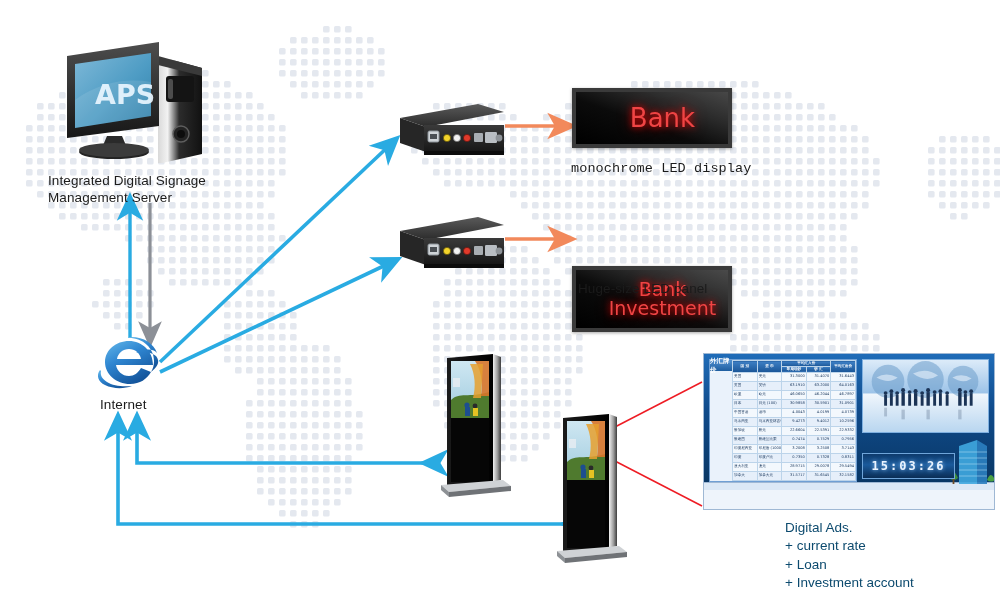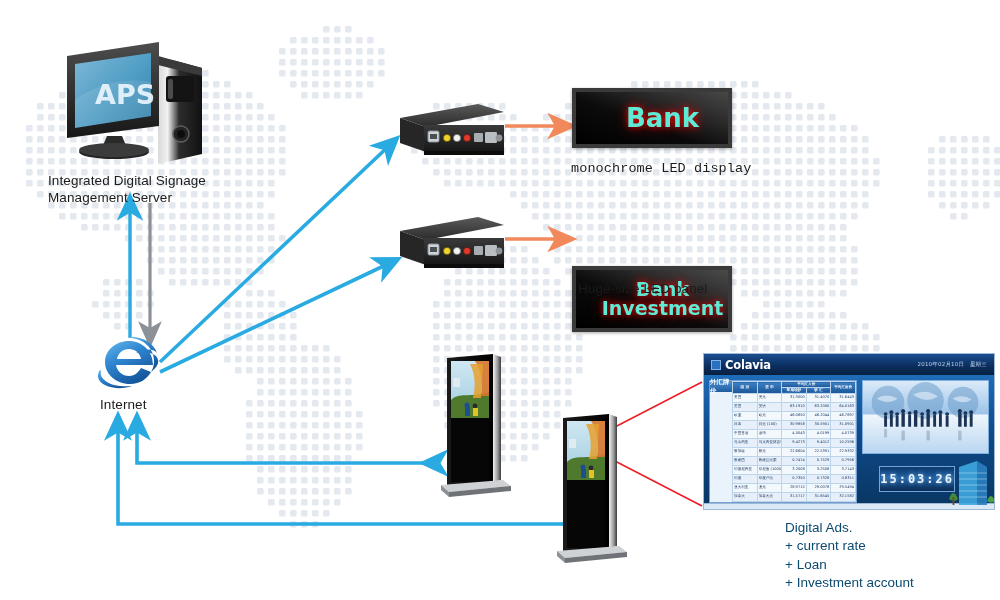--- a/index.html
+++ b/index.html
@@ -38,23 +38,23 @@
   .led::after {
     content: ""; position: absolute; left: 0; right: 0; top: 0; bottom: 0;
     background: radial-gradient(120% 150% at 12% 6%, rgba(255,255,255,.18) 0%, rgba(255,255,255,.07) 34%, rgba(0,0,0,0) 62%);
     pointer-events: none;
   }
   .led-txt {
     position: relative; z-index: 2;
     width: 100%; height: 100%;
     display: flex; flex-direction: column;
     align-items: center; justify-content: center;
-    color: #5eead4;
+    color: #ef4444;
     font-family: "DejaVu Sans", sans-serif;
-    font-weight: 700;
+    font-weight: 400;
     text-shadow: 0 0 6px rgba(255,0,0,.85), 0 0 14px rgba(255,0,0,.5);
     line-height: 1.02;
     padding-left: 21px;
   }
 
   
   .kiosk { position: absolute; }
 
   
   #colavia {
@@ -111,21 +111,21 @@
   table.rates th {
     background: linear-gradient(180deg,#3d7fc4,#1a5597);
     color: #fff; font-weight: 700; text-align: center;
   }
   table.rates td { color: #18365c; background: #f3f8fd; }
   table.rates tr:nth-child(even) td { background: #e6effa; }
   td.num { text-align: right; }
   td.nm  { text-align: left; padding-left: 2px; }
 
   
-  .right-col { flex: 1; display: flex; flex-direction: column; gap: 12px; align-items: flex-end; }
+  .right-col { flex: 1; display: flex; flex-direction: column; gap: 20px; }
   .globe-box {
     height: 74px; border: 1px solid #7fb0e0;
     background:
       linear-gradient(180deg, rgba(255,255,255,.30) 0%, rgba(255,255,255,0) 52%),
       linear-gradient(180deg,#cfe2f6 0%, #8fb9e4 48%, #e9f2fb 49%, #bcd7f0 100%);
     position: relative; overflow: hidden;
   }
   .clock-box {
     height: 26px;
     background: linear-gradient(180deg,#0d3a6c 0%, #1a5a9c 45%, #0a2d55 100%);
@@ -2050,27 +2050,20 @@
       <circle cx="38" cy="56" r="2.4" fill="#2a2a2a"></circle>
       <rect x="36" y="58" width="5" height="8" fill="#e5c223"></rect>
       <rect x="14" y="68" width="38" height="68" fill="#060606"></rect>
       <path d="M4,139 L66,134 L74,140 L12,146 Z" fill="#cfd2d5"></path>
       <path d="M4,139 L12,146 L12,151 L4,144 Z" fill="#8d9195"></path>
       <path d="M12,146 L74,140 L74,145 L12,151 Z" fill="#6f7276"></path>
     </svg>
   </div>
 
   <div id="colavia">
-    <div id="colavia-header">
-      <div class="brand">
-        <span class="brand-mark"></span>
-        <span class="brand-name">Colavia</span>
-      </div>
-      <span class="brand-date">2010年02月10日　星期三</span>
-    </div>
 
     <div id="colavia-body">
 
       <div class="rate-box">
         <div class="rate-title">外汇牌价</div>
         <table class="rates">
           <thead>
             <tr>
               <th rowspan="2">国  别</th>
               <th rowspan="2">货  币</th>

